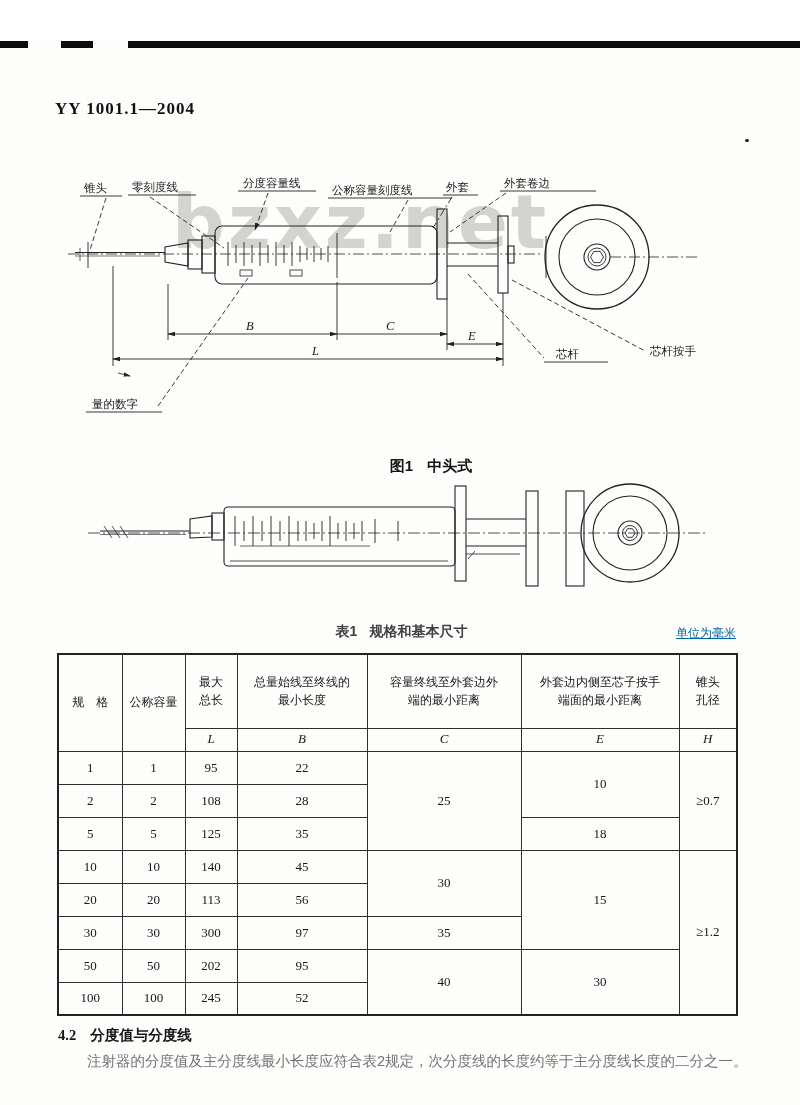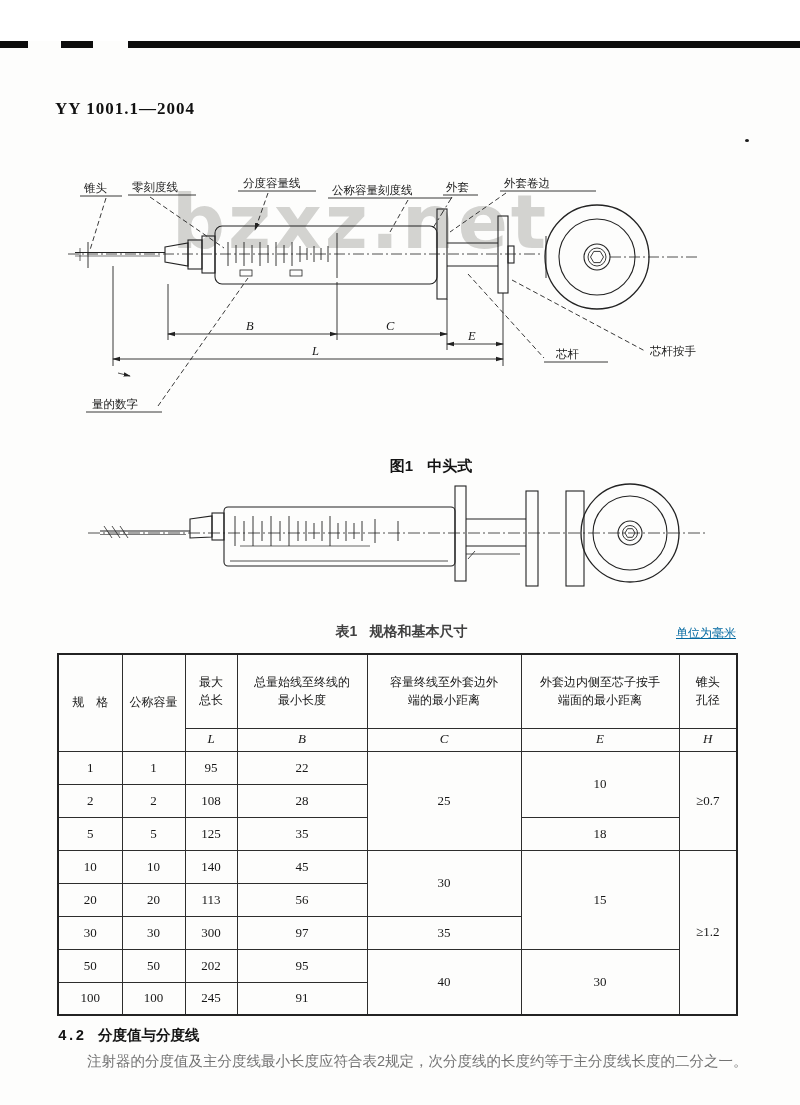--- a/index.html
+++ b/index.html
@@ -32,21 +32,21 @@
   .spec-table{border-collapse:collapse;table-layout:fixed;width:681px;
     border:2px solid #232323;background:#fdfdfc;}
   .spec-table th,.spec-table td{border:1px solid #2d2d2d;text-align:center;vertical-align:middle;
     padding:0 2px;overflow:hidden;}
   .spec-table th{font-weight:normal;font-size:12px;line-height:1.55;color:#171717;}
   .spec-table td{font-family:"Liberation Serif",serif;font-size:13px;color:#171717;}
   .letter-row th{font-family:"Liberation Serif",serif;font-style:italic;font-size:13px;height:22px;}
   .data-row{height:33px;}
   
   .sec-head{left:58px;top:985px;font-size:14.5px;font-weight:bold;color:#141414;}
-  .sec-head .sec-num{margin-right:14px;font-family:Liberation Mono, monospace;}
+  .sec-head .sec-num{margin-right:14px;font-family:Liberation Serif, serif;}
   .sec-body{left:58px;top:1007px;width:696px;font-size:14.5px;line-height:27px;
     color:#737373;text-indent:2em;}
   .page-num{left:60px;top:1064px;font-family:"Liberation Serif",serif;font-size:14px;color:#222;}
   
   .dlabel{font-family:"Liberation Sans",sans-serif;font-size:11.5px;fill:#191919;}
   .dletter{font-family:"Liberation Serif",serif;font-style:italic;font-size:12.5px;fill:#191919;}
 </style>
 </head>
 <body>
 
@@ -343,21 +343,21 @@
         <td>50</td>
         <td>202</td>
         <td>95</td>
         <td rowspan="2">40</td>
         <td rowspan="2">30</td>
       </tr>
       <tr class="data-row">
         <td>100</td>
         <td>100</td>
         <td>245</td>
-        <td>91</td>
+        <td>52</td>
       </tr>
     </tbody>
       </table>
   </div>
 
   <div class="abs sec-head">
     <span class="sec-num">4.2</span><span>分度值与分度线</span>
   </div>
   <div class="abs sec-body">注射器的分度值及主分度线最小长度应符合表2规定，次分度线的长度约等于主分度线长度的二分之一。</div>
 

